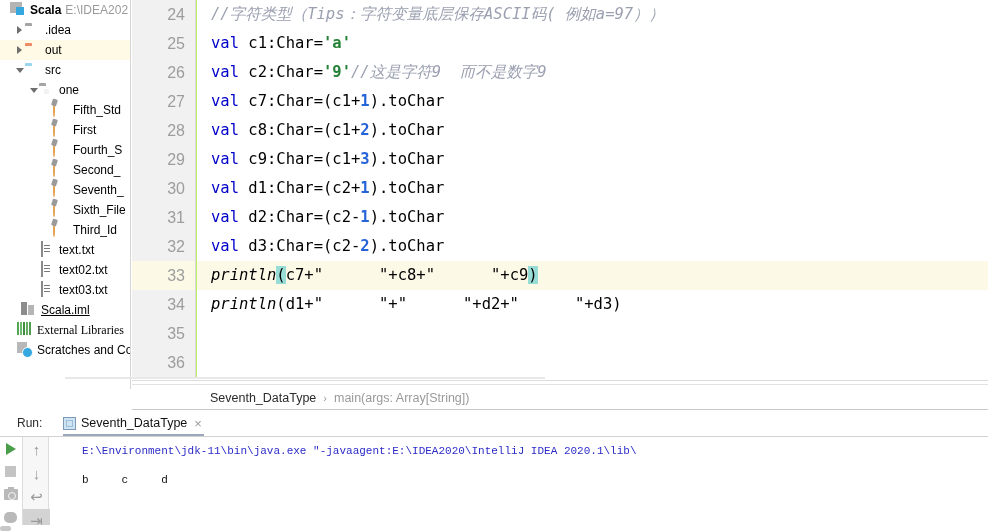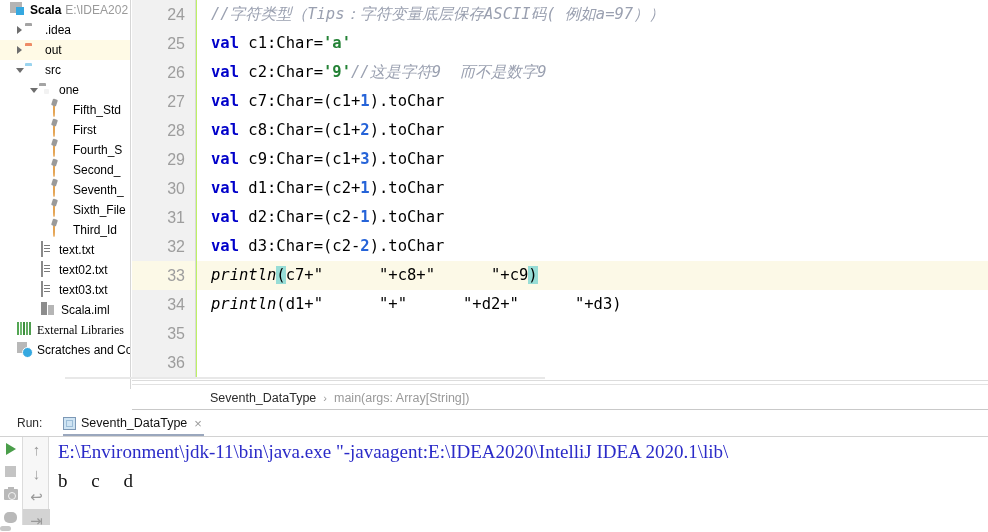--- a/index.html
+++ b/index.html
@@ -97,21 +97,21 @@
   #code {
     position: absolute; left: 65px; top: 0; right: 0; height: 378px;
     background: #ffffff; overflow: hidden;
   }
   .cline {
     height: 29px; line-height: 29px; white-space: pre;
     font-family: "DejaVu Sans Mono", monospace;
     font-size: 15.5px; color: #000000; padding-left: 14px;
   }
   .cline.cur { background: #fcf9e7; }
-  .kw  { color: #0000ca; font-weight: 700; }
+  .kw  { color: #0000ca; font-weight: 400; }
   .num { color: #2563d8; font-weight: 700; }
   .str { color: #248236; font-weight: 700; }
   .cmt { color: #9aa0b0; font-style: italic; }
   .fn  { font-style: italic; }
   .selbr { background:#97ddd6; }
   .gbar {
     position:absolute; left:65px; top:377px; width:480px; height:2px;
     background:#e8e8e8;
   }
 
@@ -176,22 +176,23 @@
   .camera::before{content:"";position:absolute;left:4px;top:-2px;width:6px;height:2px;background:#b9b9b9;}
   .camera::after{content:"";position:absolute;left:4px;top:3px;width:6px;height:6px;border-radius:50%;border:1.5px solid #f4f4f4;}
   .bug { width:13px;height:11px;background:#b9b9b9;border-radius:5px;position:relative;}
 
   #console {
     position: absolute; left: 50px; top: 437px; width: 938px; height: 95px;
     background: #ffffff; overflow: hidden;
   }
   .oline {
     height: 29px; line-height: 29px; white-space: pre;
-    font-family: Liberation Serif, serif; font-size: 19px;
+    font-family: Liberation Mono, monospace; font-size: 11px;
     padding-left: 8px;
+    margin-left: 24px;
   }
   .oline.cmd { color: #2b2bc8; }
   .oline.out { color: #111111; }
 
   #watermark {
     position: absolute; right: 14px; top: 498px;
     font-size: 20px; color: #cdcdcd; letter-spacing: .5px;
     font-family: "Liberation Sans", sans-serif;
     margin-top: 44px;
   }
@@ -286,21 +287,21 @@
         <div class="tree-row" style="padding-left: 28px;">
           <span class="tw"></span>
           <span class="ic"><span class="txtf"></span></span>
           <span class="lbl">text02.txt</span>
         </div>
         <div class="tree-row" style="padding-left: 28px;">
           <span class="tw"></span>
           <span class="ic"><span class="txtf"></span></span>
           <span class="lbl">text03.txt</span>
         </div>
-        <div class="tree-row" style="padding-left: 30px;">
+        <div class="tree-row" style="padding-left: 10px; text-decoration: underline;">
           <span class="tw"></span>
           <span class="ic"><span class="imlf"></span></span>
           <span class="lbl">Scala.iml</span>
         </div>
         <div class="tree-row" style="padding-left: 6px; font-family: Liberation Serif, serif;">
           <span class="tw"></span>
           <span class="ic"><span class="extlib"></span></span>
           <span class="lbl">External Libraries</span>
         </div>
         <div class="tree-row" style="padding-left: 6px;">

